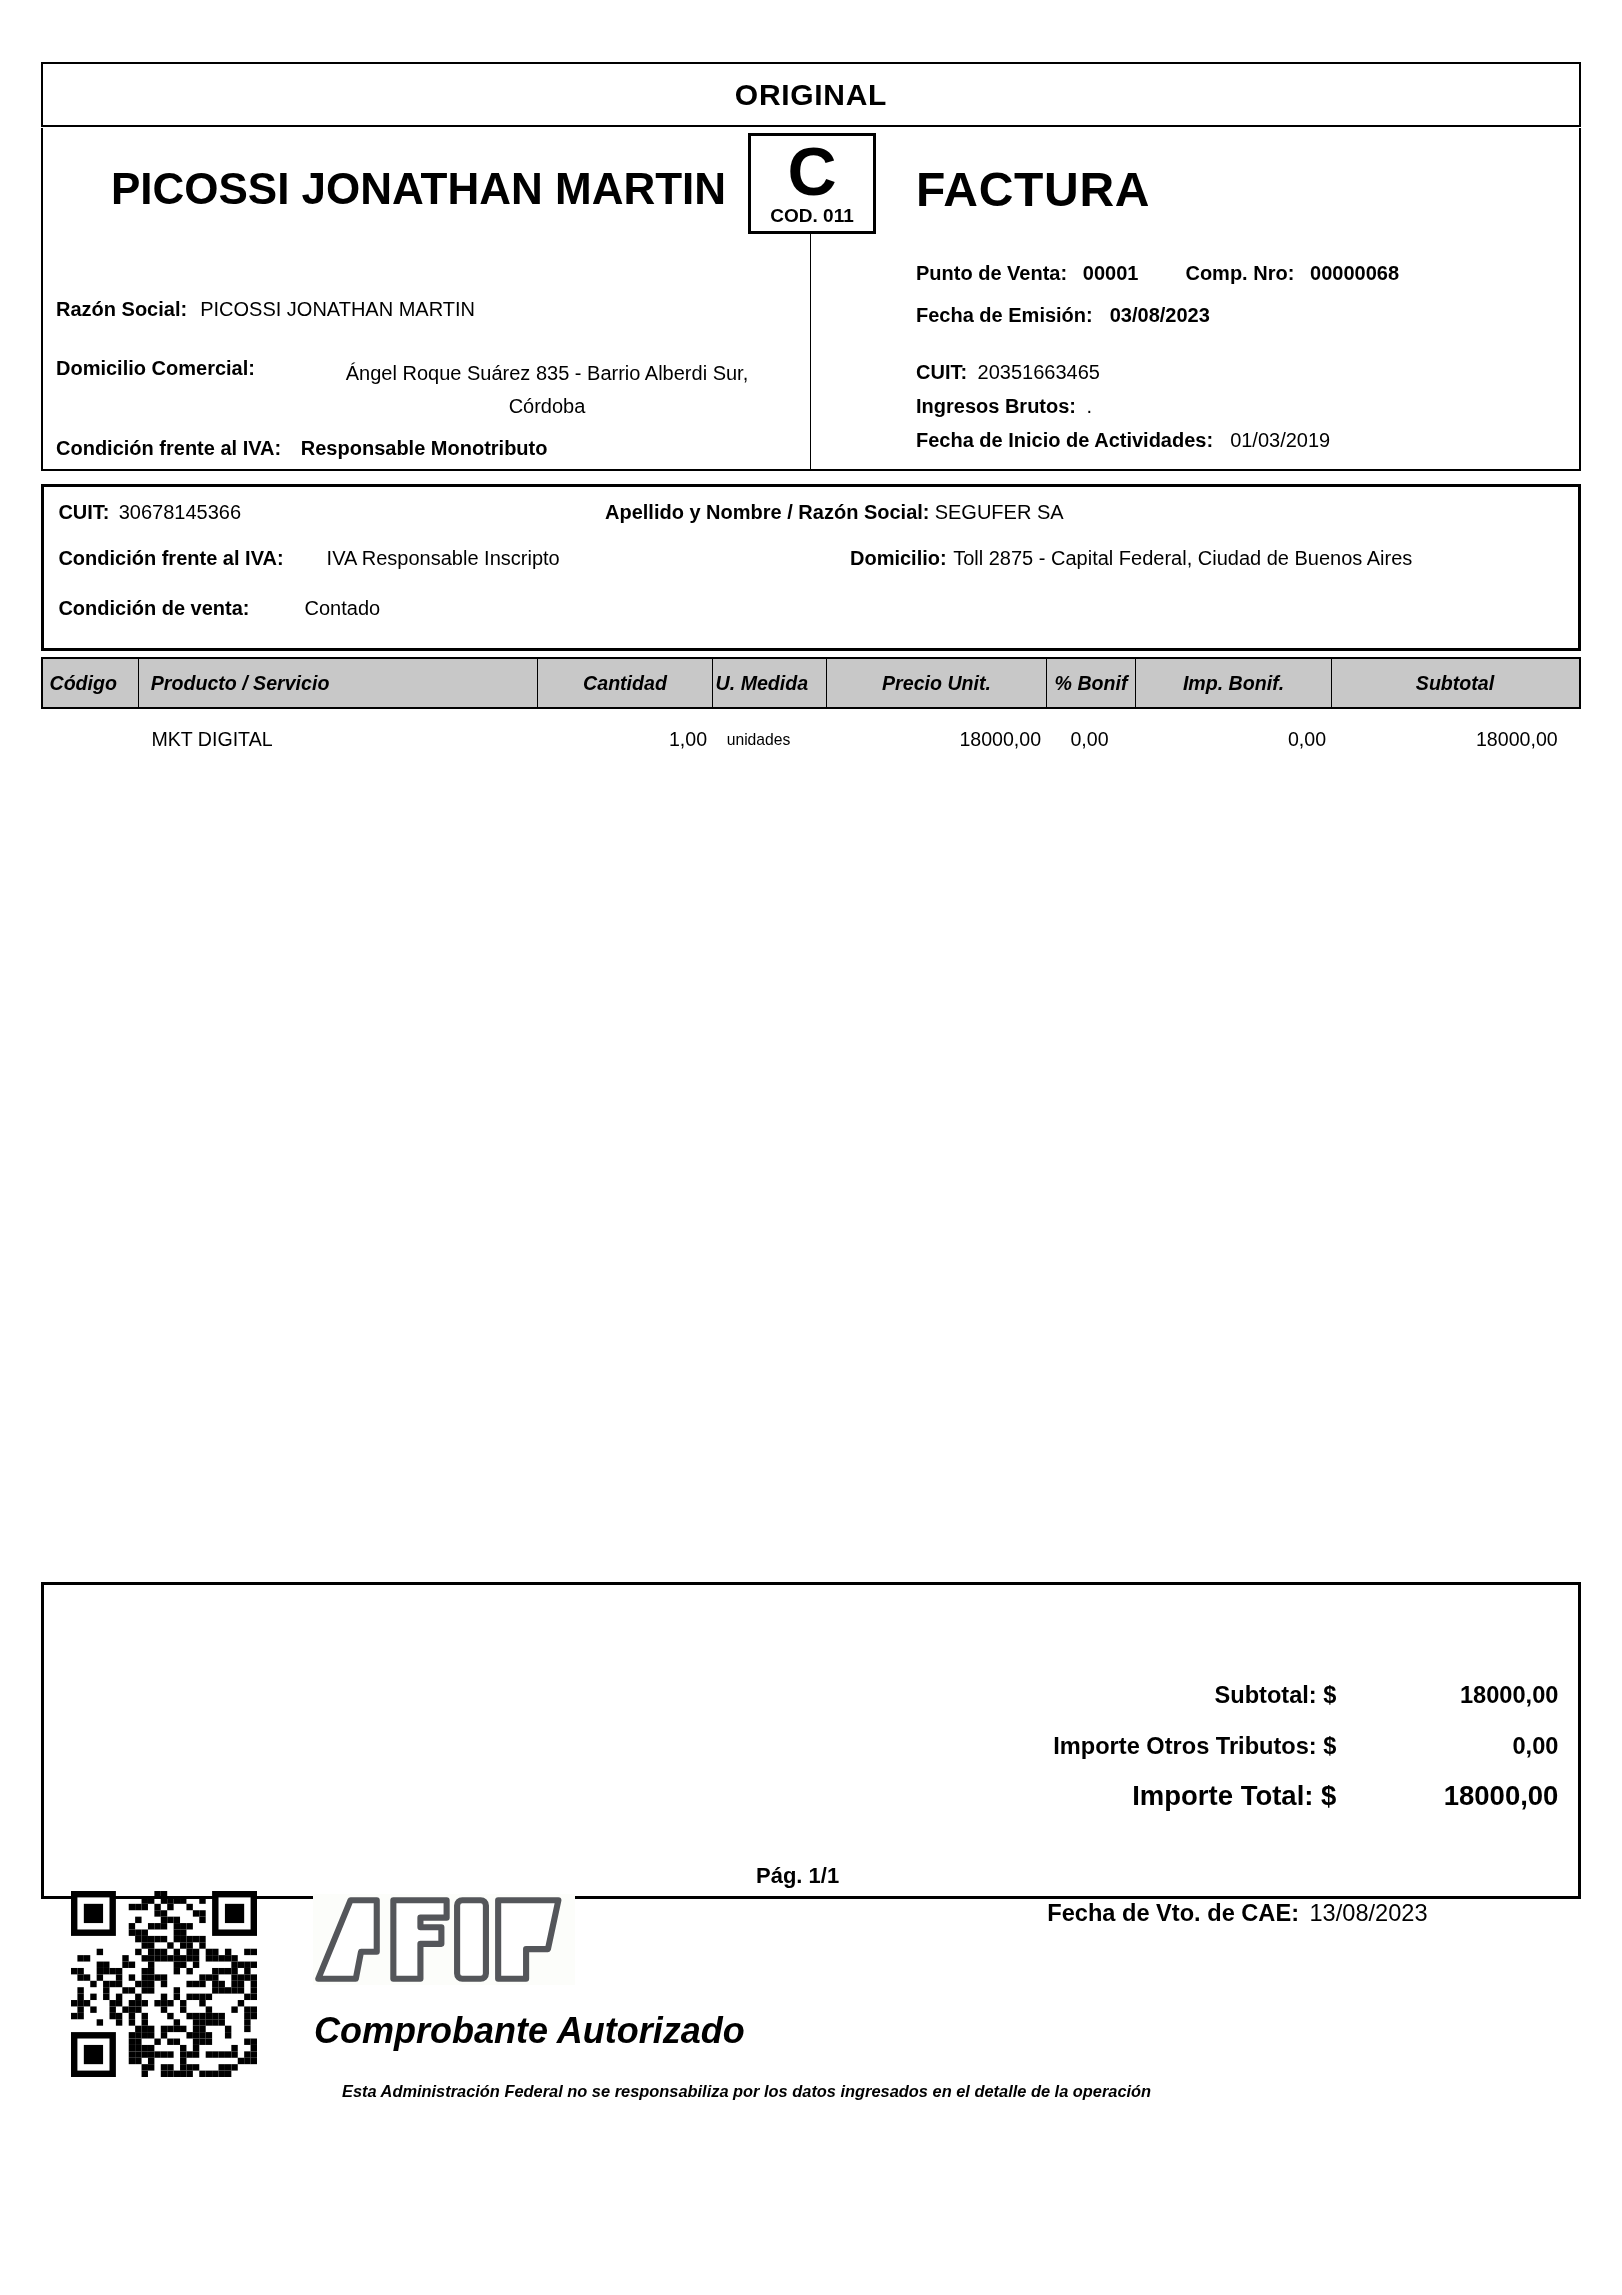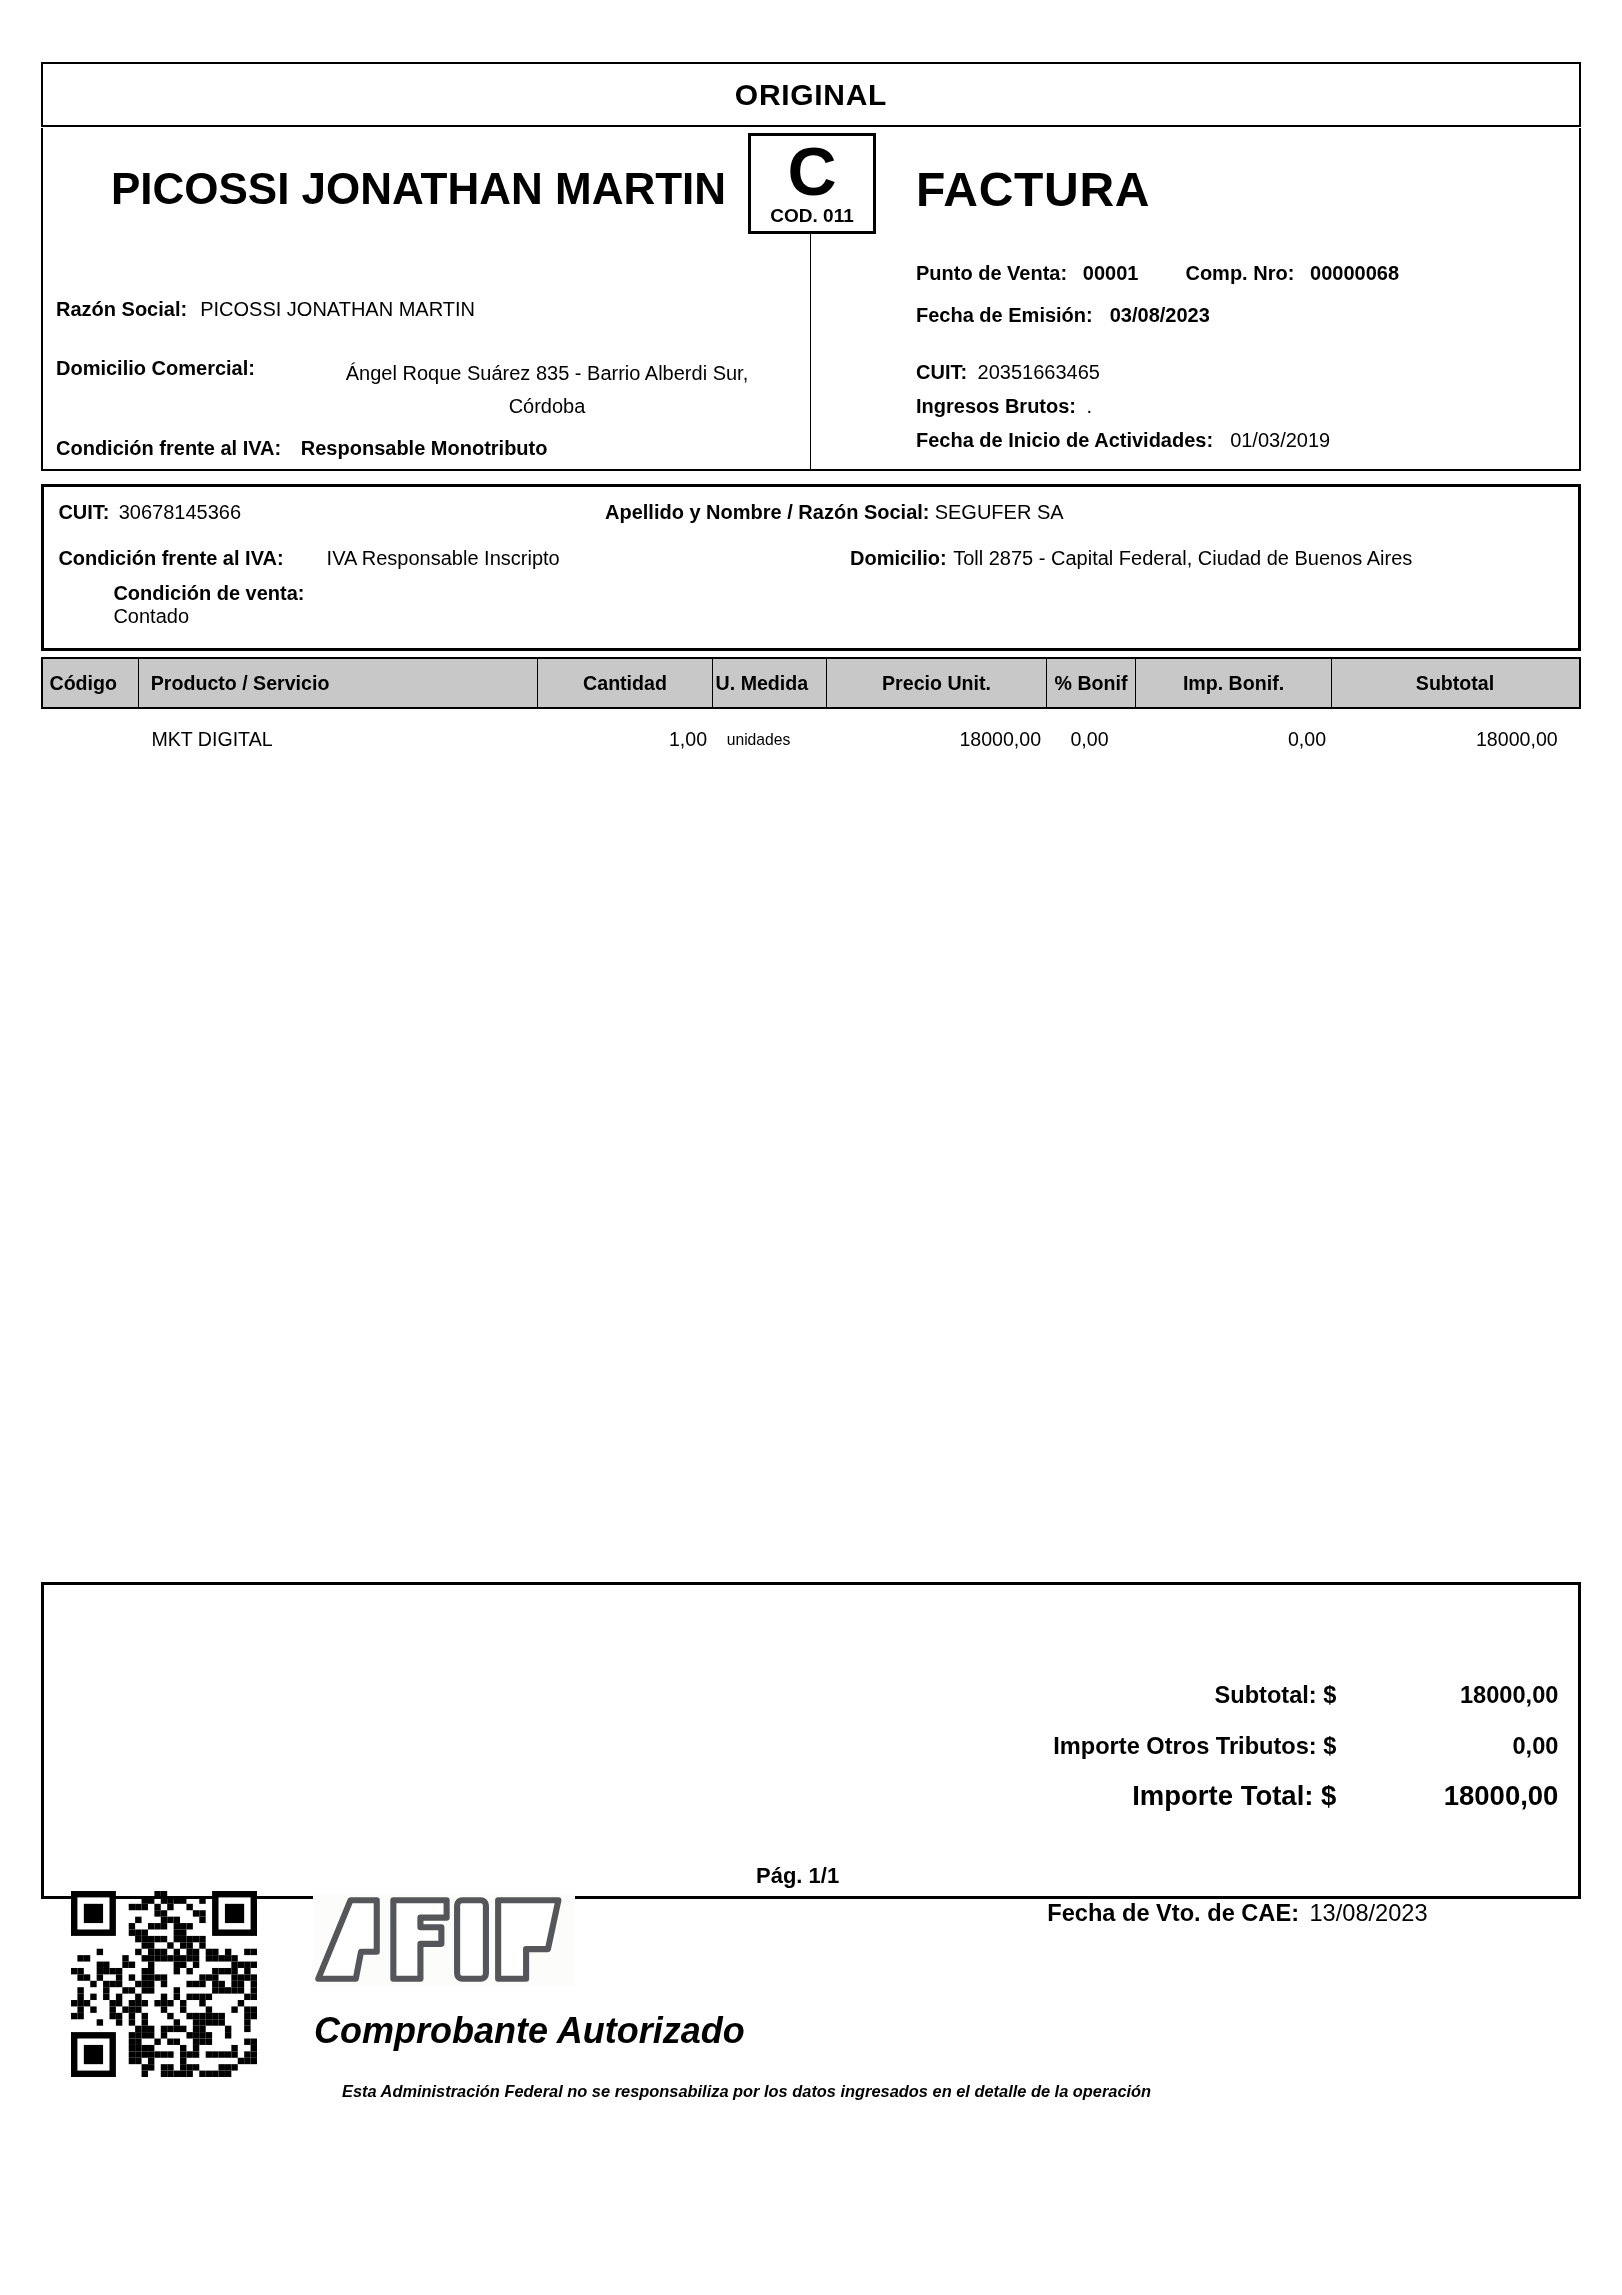--- a/index.html
+++ b/index.html
@@ -21,21 +21,21 @@
   .c-letter{font-size:68px;font-weight:bold;line-height:0.92;}
   .c-code{font-size:19px;font-weight:bold;margin-top:2.6px;}
   .company-name{left:85px;top:157px;width:667px;text-align:center;font-size:44px;font-weight:bold;line-height:64px;}
   .lbl-row{font-size:20px;}
   .factura-title{left:916px;top:162px;font-size:48px;font-weight:bold;letter-spacing:0.7px;}
   
   .customer-box{left:41px;top:484px;width:1540px;height:167px;border:3.3px solid #000;}
   
   .tbl{left:41px;width:1540px;display:grid;
     grid-template-columns:96px 399px 175px 114px 220px 89px 196px 246px;}
-  .tbl-header{top:657px;height:52px;background:#c8c8c8;border:2px solid #000;}
+  .tbl-header{top:657px;height:52px;background:#c8c8c8;border:2px solid #000;font-style:italic;}
   .tbl-header>div{display:flex;align-items:center;justify-content:center;font-size:19.6px;font-weight:bold;border-right:1.3px solid #000;}
   .tbl-header>div:last-child{border-right:none;}
   .tbl-header>div.al{justify-content:flex-start;}
   .tbl-row{top:725px;height:29px;font-size:19.6px;}
   .tbl-row>div{display:flex;align-items:center;}
   .cell-r{justify-content:flex-end;padding-right:3.9px;}
   .cell-c{justify-content:center;}
   
   .totals-box{left:41px;top:1582px;width:1540px;height:317px;border:3.9px solid #000;}
   .total-row{position:absolute;right:19.6px;display:flex;align-items:baseline;}
@@ -121,21 +121,21 @@
       <span style="margin-left:5.2px;">SEGUFER SA</span>
     </div>
     <div class="row lbl-row" style="position:absolute;left:14.4px;top:60px;">
       <span class="b">Condición frente al IVA:</span>
       <span style="margin-left:43px;">IVA Responsable Inscripto</span>
     </div>
     <div class="row lbl-row" style="position:absolute;left:806px;top:60px;">
       <span class="b">Domicilio:</span>
       <span style="margin-left:6.5px;">Toll 2875 - Capital Federal, Ciudad de Buenos Aires</span>
     </div>
-    <div class="row lbl-row" style="position:absolute;left:14.4px;top:95px;flex-direction:column;">
+    <div class="row lbl-row" style="position:absolute;left:14.4px;top:110px;">
       <span class="b">Condición de venta:</span>
       <span style="margin-left:55px;">Contado</span>
     </div>
   </div>
 
   <div class="abs tbl tbl-header">
     <div class="al" style="padding-left:6.5px;">Código</div>
     <div class="al" style="padding-left:11.8px;">Producto / Servicio</div>
     <div>Cantidad</div>
     <div class="al" style="padding-left:2.6px;">U. Medida</div>

